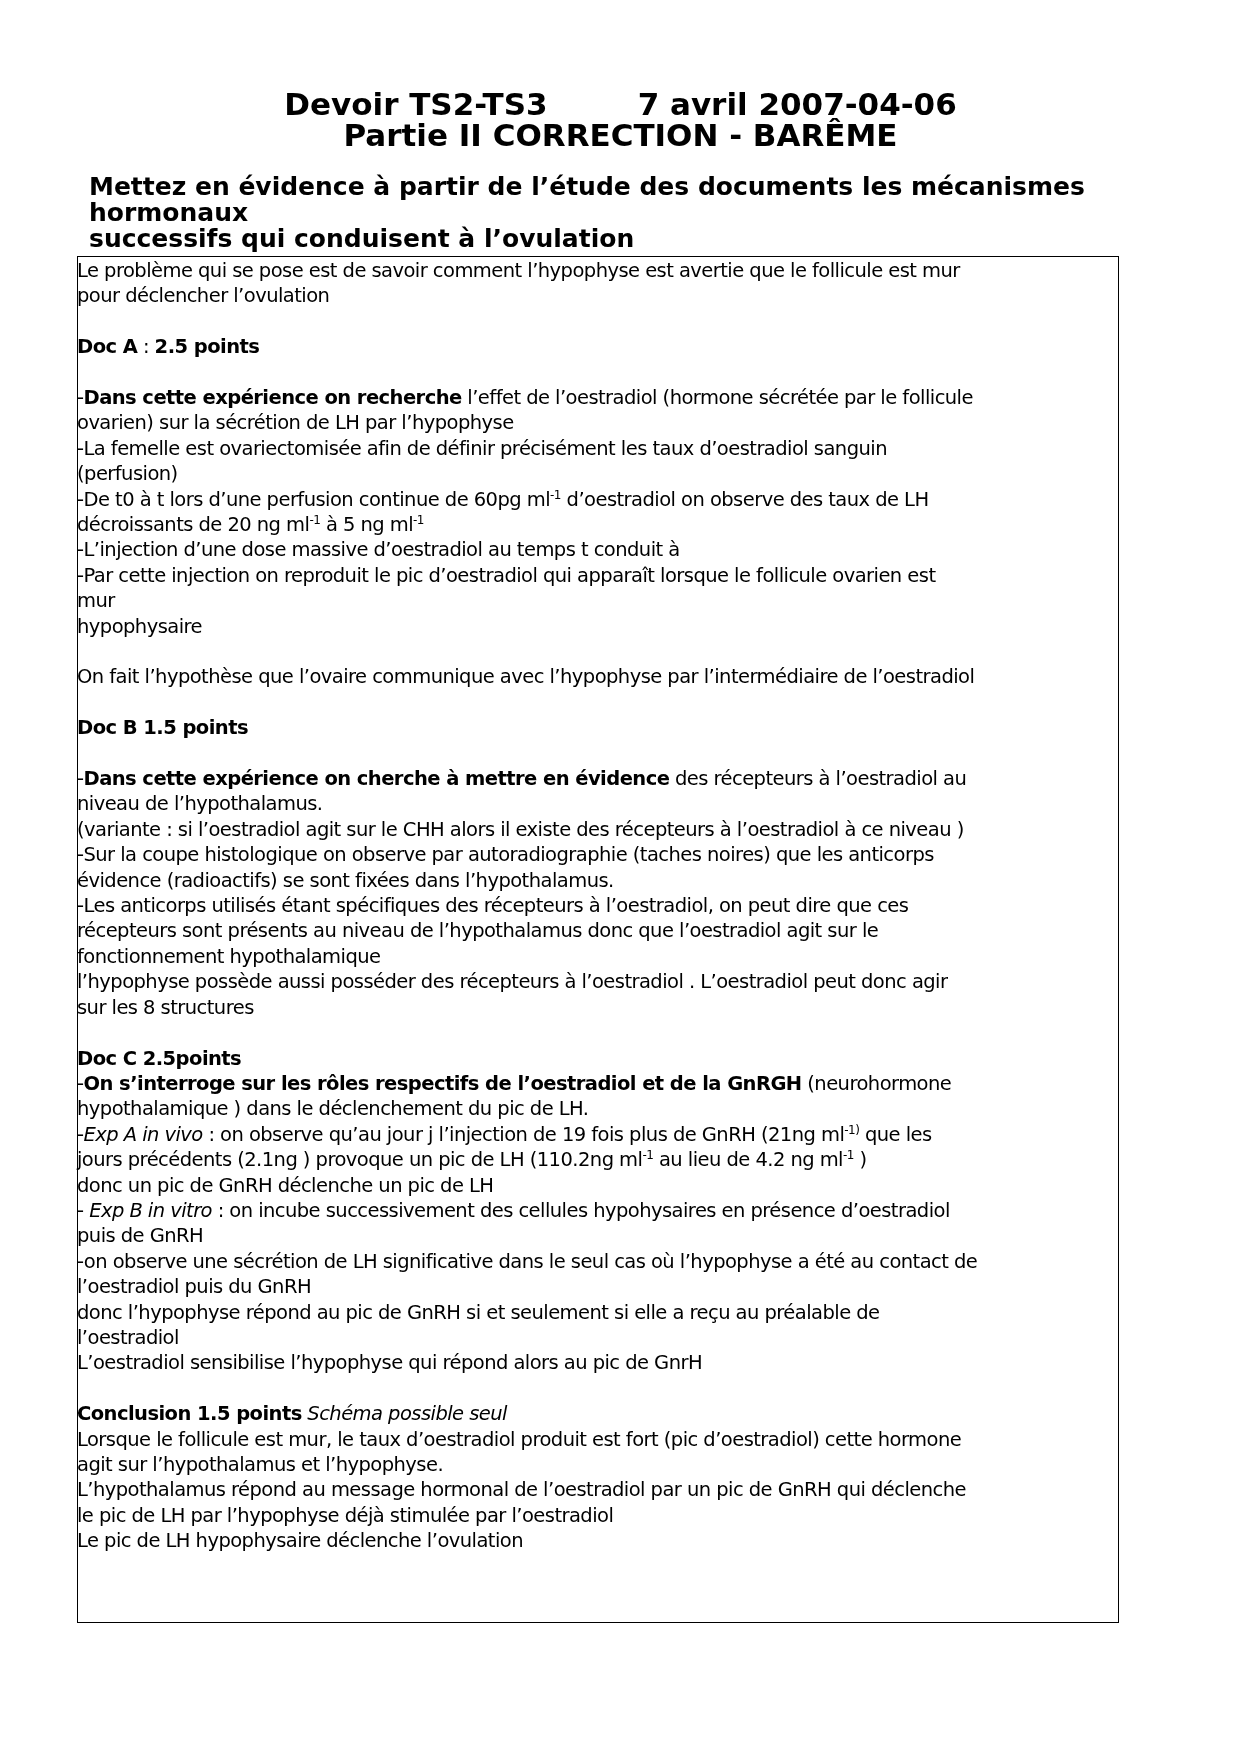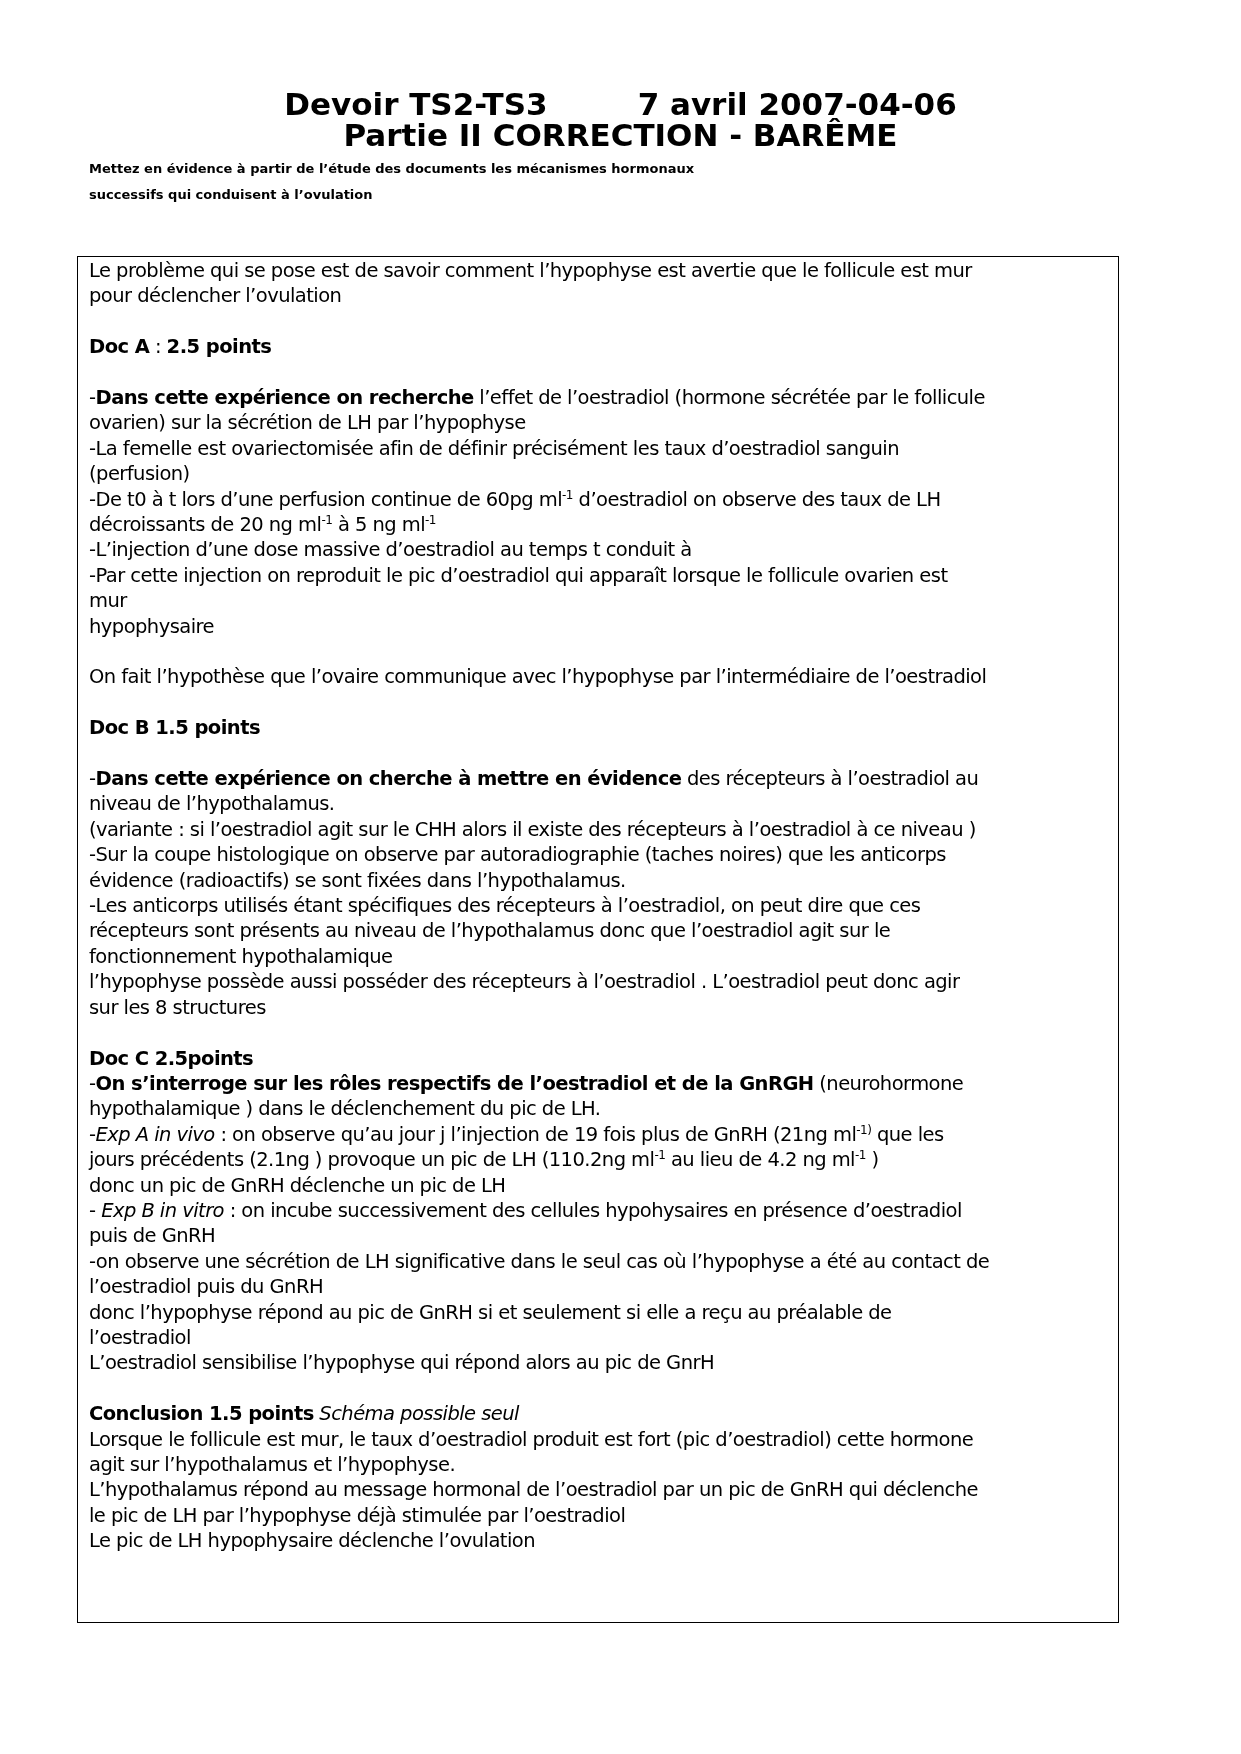--- a/index.html
+++ b/index.html
@@ -8,29 +8,29 @@
     font-family: "DejaVu Sans", sans-serif; color: #000;
   }
   .title {
     position: absolute; left: 0; width: 1241px; text-align: center;
     font-weight: bold; font-size: 31px; line-height: 30px;
   }
   .title1 { top: 89px; }
   .title2 { top: 120px; }
   .title1 .gap { display: inline-block; width: 90px; }
   .prompt {
-    position: absolute; left: 89px; top: 156px; width: 1000px;
-    font-weight: bold; font-size: 13px; line-height: 26px;
+    position: absolute; left: 89px; top: 174px; width: 1000px;
+    font-weight: bold; font-size: 25px; line-height: 26px;
   }
   .box {
     position: absolute; left: 77px; top: 256px; width: 1042px; height: 1367px;
     border: 1.5px solid #000; box-sizing: border-box;
   }
   .content {
-    position: absolute; left: 89px; top: 258px; width: 1030px;
+    position: absolute; left: 77px; top: 258px; width: 1030px;
     font-size: 19.5px; line-height: 25.4px; letter-spacing: -0.55px;
   }
   .content p { margin: 0; }
   .blank { height: 25.4px; }
   b { font-weight: bold; }
   i { font-style: italic; margin-top: 46px; }
   sup { font-size: 12px; line-height: 0; vertical-align: 7px; }
 </style>
 </head>
 <body>

